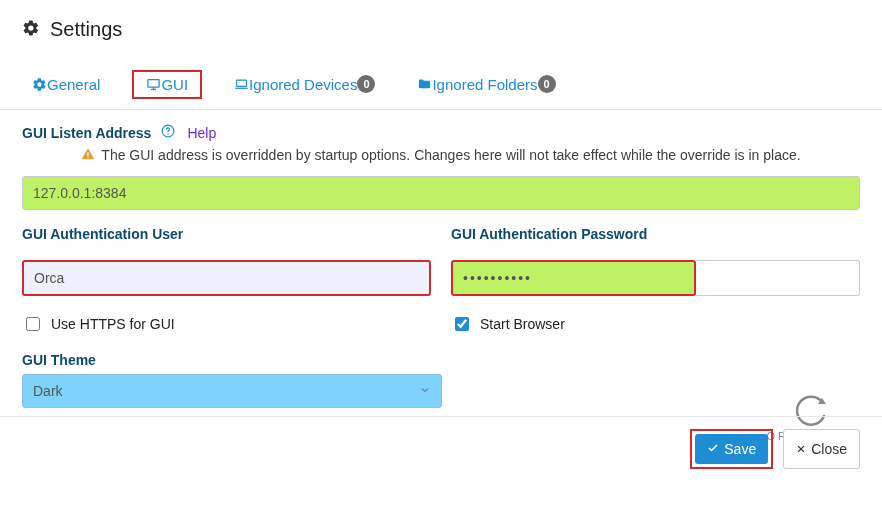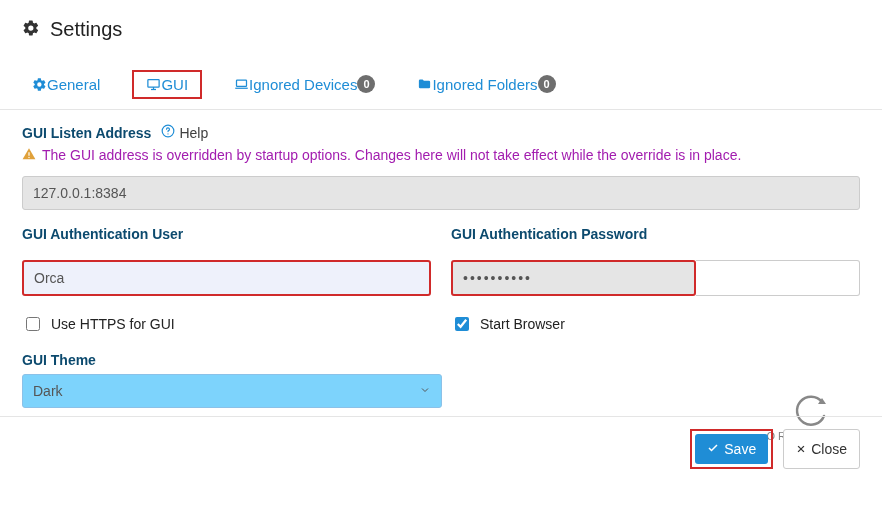--- a/index.html
+++ b/index.html
@@ -65,42 +65,43 @@
     align-items: center;
     gap: 10px;
     margin-bottom: 6px;
   }
   .field-label {
     font-weight: 700;
     font-size: 14px;
     color: #0c4a6e;
   }
   .help-link {
+    color: #6d28d9;
+    font-size: 14px;
+    display: inline-flex;
+    align-items: center;
+    gap: 12px;
+  }
+  .warn {
     color: #404040;
-    font-size: 14px;
-    display: inline-flex;
-    align-items: center;
-    gap: 4px;
-  }
-  .warn {
-    color: #a21caf;
     font-size: 14px;
     display: flex;
     align-items: flex-start;
     gap: 6px;
     margin-bottom: 12px;
+    justify-content: center;
   }
   .input {
     width: 100%;
     border: 1px solid #ccc;
     border-radius: 3px;
     padding: 8px 10px;
     font-size: 14px;
     color: #555;
-    background: #e5e5e5;
+    background: #bef264;
   }
   .input.hl-user {
     background: #eef1fb;
     border: 2px solid #d02a2a;
   }
   .input.hl-pass {
     border: 2px solid #d02a2a;
     letter-spacing: 2px;
   }
   .row2 {

